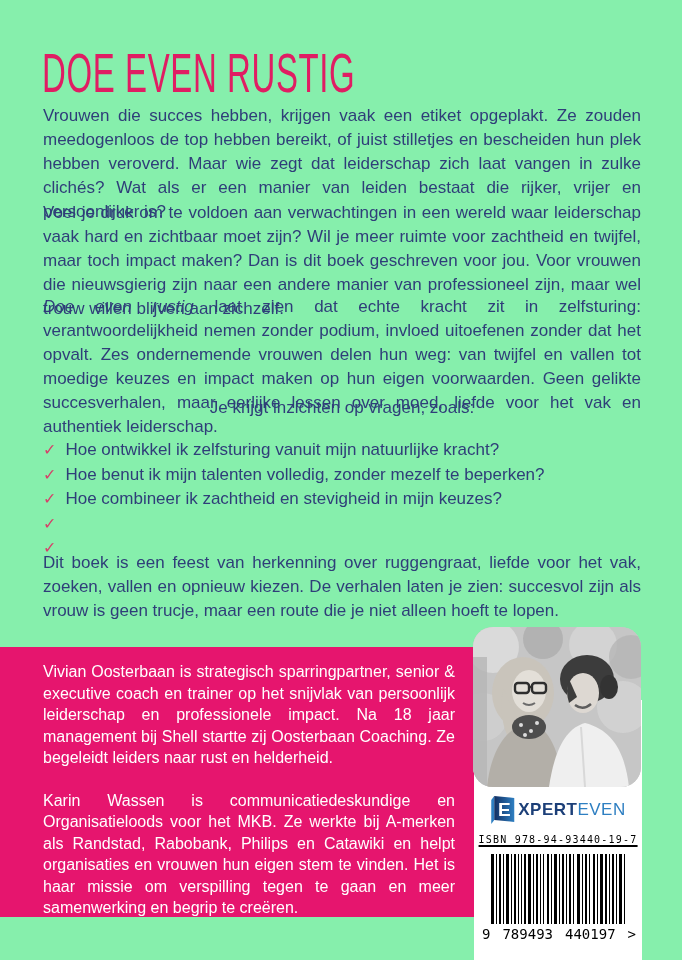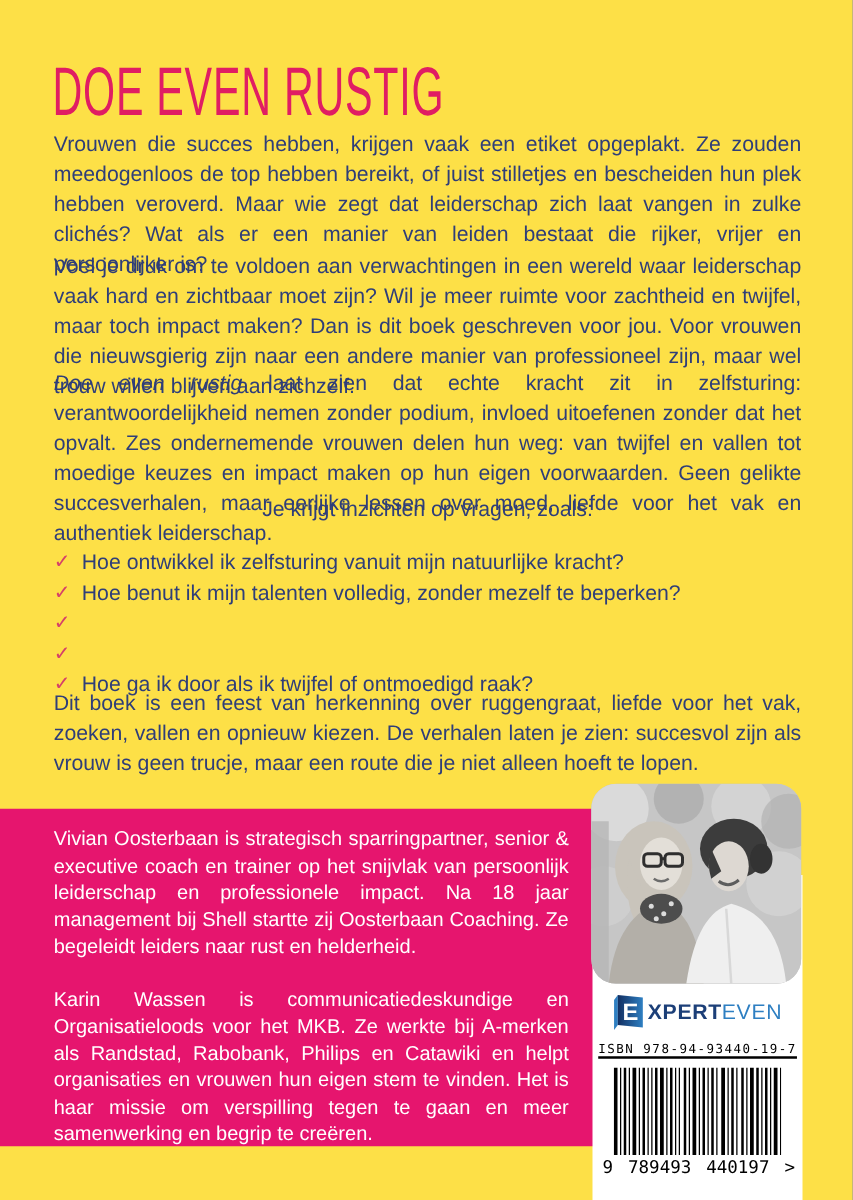--- a/index.html
+++ b/index.html
@@ -1,18 +1,18 @@
 <!DOCTYPE html>
 <html lang="nl"><head>
 <meta charset="utf-8">
 <style>
   html,body{margin:0;padding:0;background:#9a9a9a;}
   .page{
     position:relative;width:682px;height:960px;margin:0 auto;
-    background:#fde047;overflow:hidden;
+    background:#86efac;overflow:hidden;
     font-family:"Liberation Sans",sans-serif;
   }
   .title{
     position:absolute;left:42px;top:46px;margin:0;
     font-size:55px;line-height:1;font-weight:400;letter-spacing:1px;
     color:#e01d63;white-space:nowrap;
     transform:scaleX(0.60);transform-origin:0 0;
   }
   .body-par{
     position:absolute;left:43px;width:598px;margin:0;
@@ -84,27 +84,27 @@
     <li>
         <span class="check">✓</span>
         <span>Hoe ontwikkel ik zelfsturing vanuit mijn natuurlijke kracht?</span>
       </li>
     <li>
         <span class="check">✓</span>
         <span>Hoe benut ik mijn talenten volledig, zonder mezelf te beperken?</span>
       </li>
     <li>
         <span class="check">✓</span>
-      </li>
-    <li>
-        <span class="check">✓</span>
-      </li>
-    <li>
-        <span class="check">✓</span>
-        <span>Hoe ga ik door als ik twijfel of ontmoedigd raak?</span>
+        <span>Hoe combineer ik zachtheid en stevigheid in mijn keuzes?</span>
+      </li>
+    <li>
+        <span class="check">✓</span>
+      </li>
+    <li>
+        <span class="check">✓</span>
       </li>
   </ul>
 
   <p class="body-par closing">Dit boek is een feest van herkenning over ruggengraat, liefde voor het vak, zoeken, vallen en opnieuw kiezen. De verhalen laten je zien: succesvol zijn als vrouw is geen trucje, maar een route die je niet alleen hoeft te lopen.</p>
 
   <div class="bio-box">
     <p class="bio">Vivian Oosterbaan is strategisch sparringpartner, senior &amp; executive coach en trainer op het snijvlak van persoonlijk leiderschap en professionele impact. Na 18 jaar management bij Shell startte zij Oosterbaan Coaching. Ze begeleidt leiders naar rust en helderheid.</p>
     <p class="bio">Karin Wassen is communicatiedeskundige en Organisatieloods voor het MKB. Ze werkte bij A-merken als Randstad, Rabobank, Philips en Catawiki en helpt organisaties en vrouwen hun eigen stem te vinden. Het is haar missie om verspilling tegen te gaan en meer samenwerking en begrip te creëren.</p>
   </div>
 

